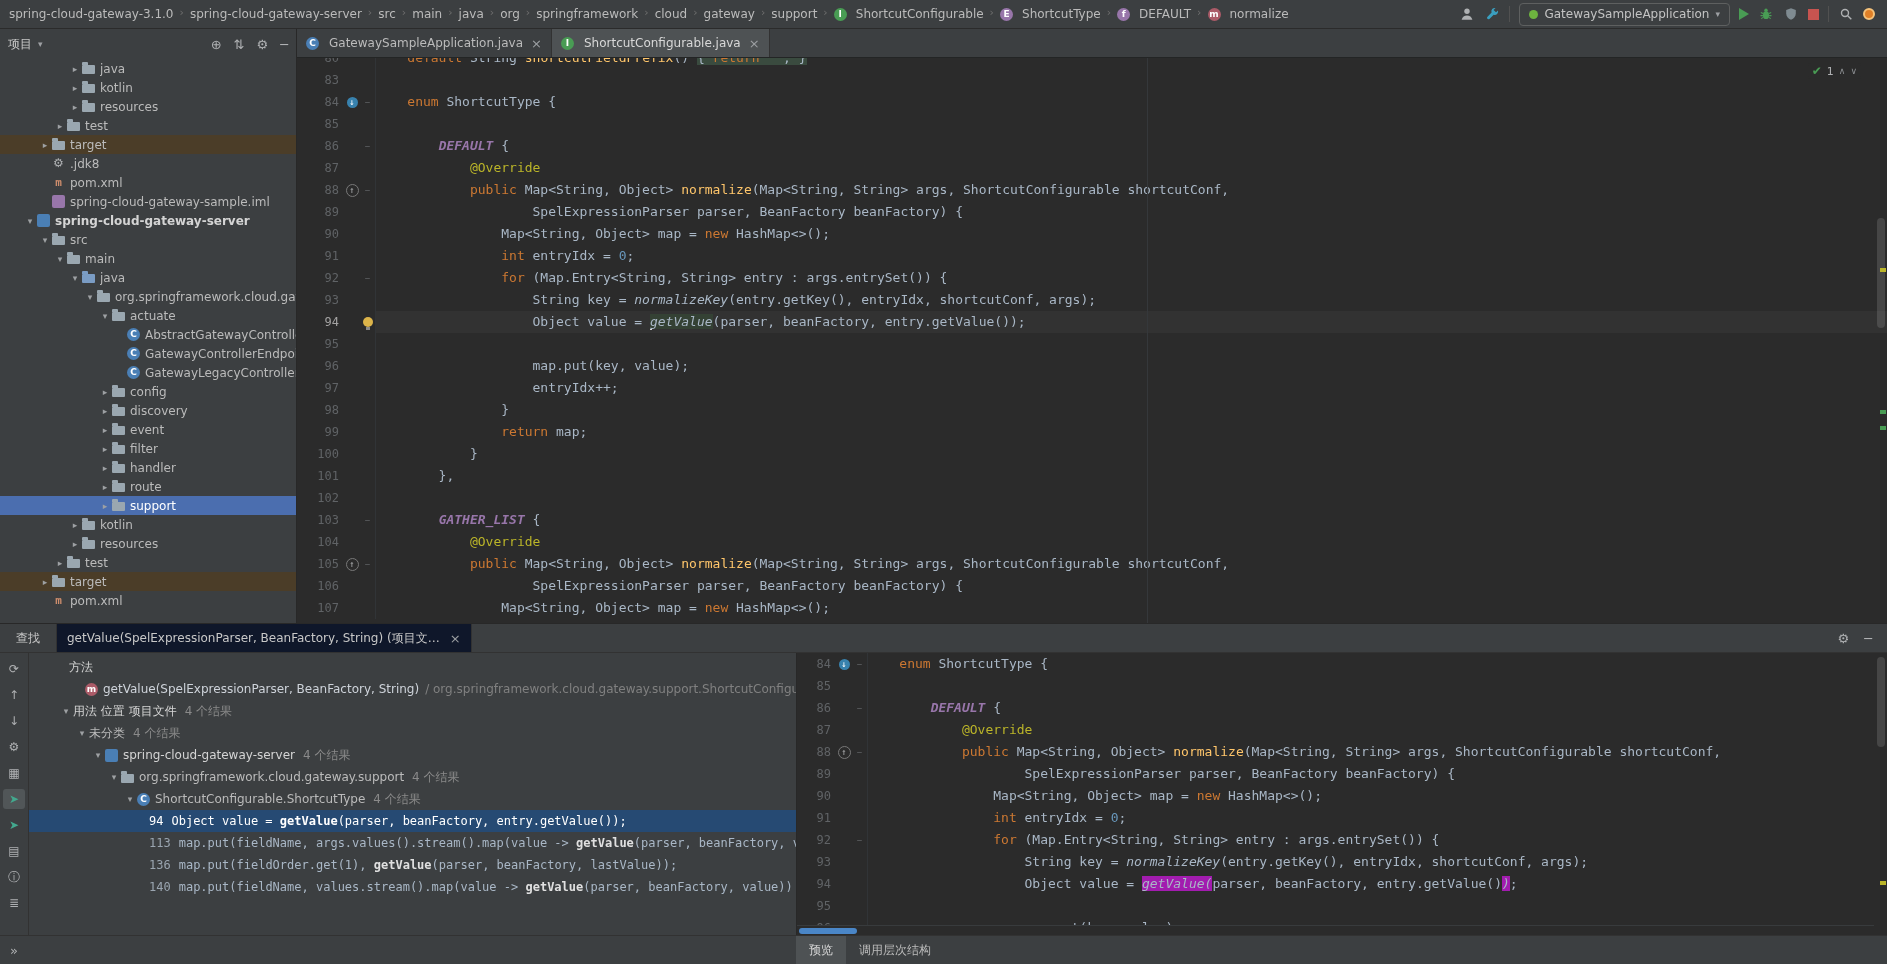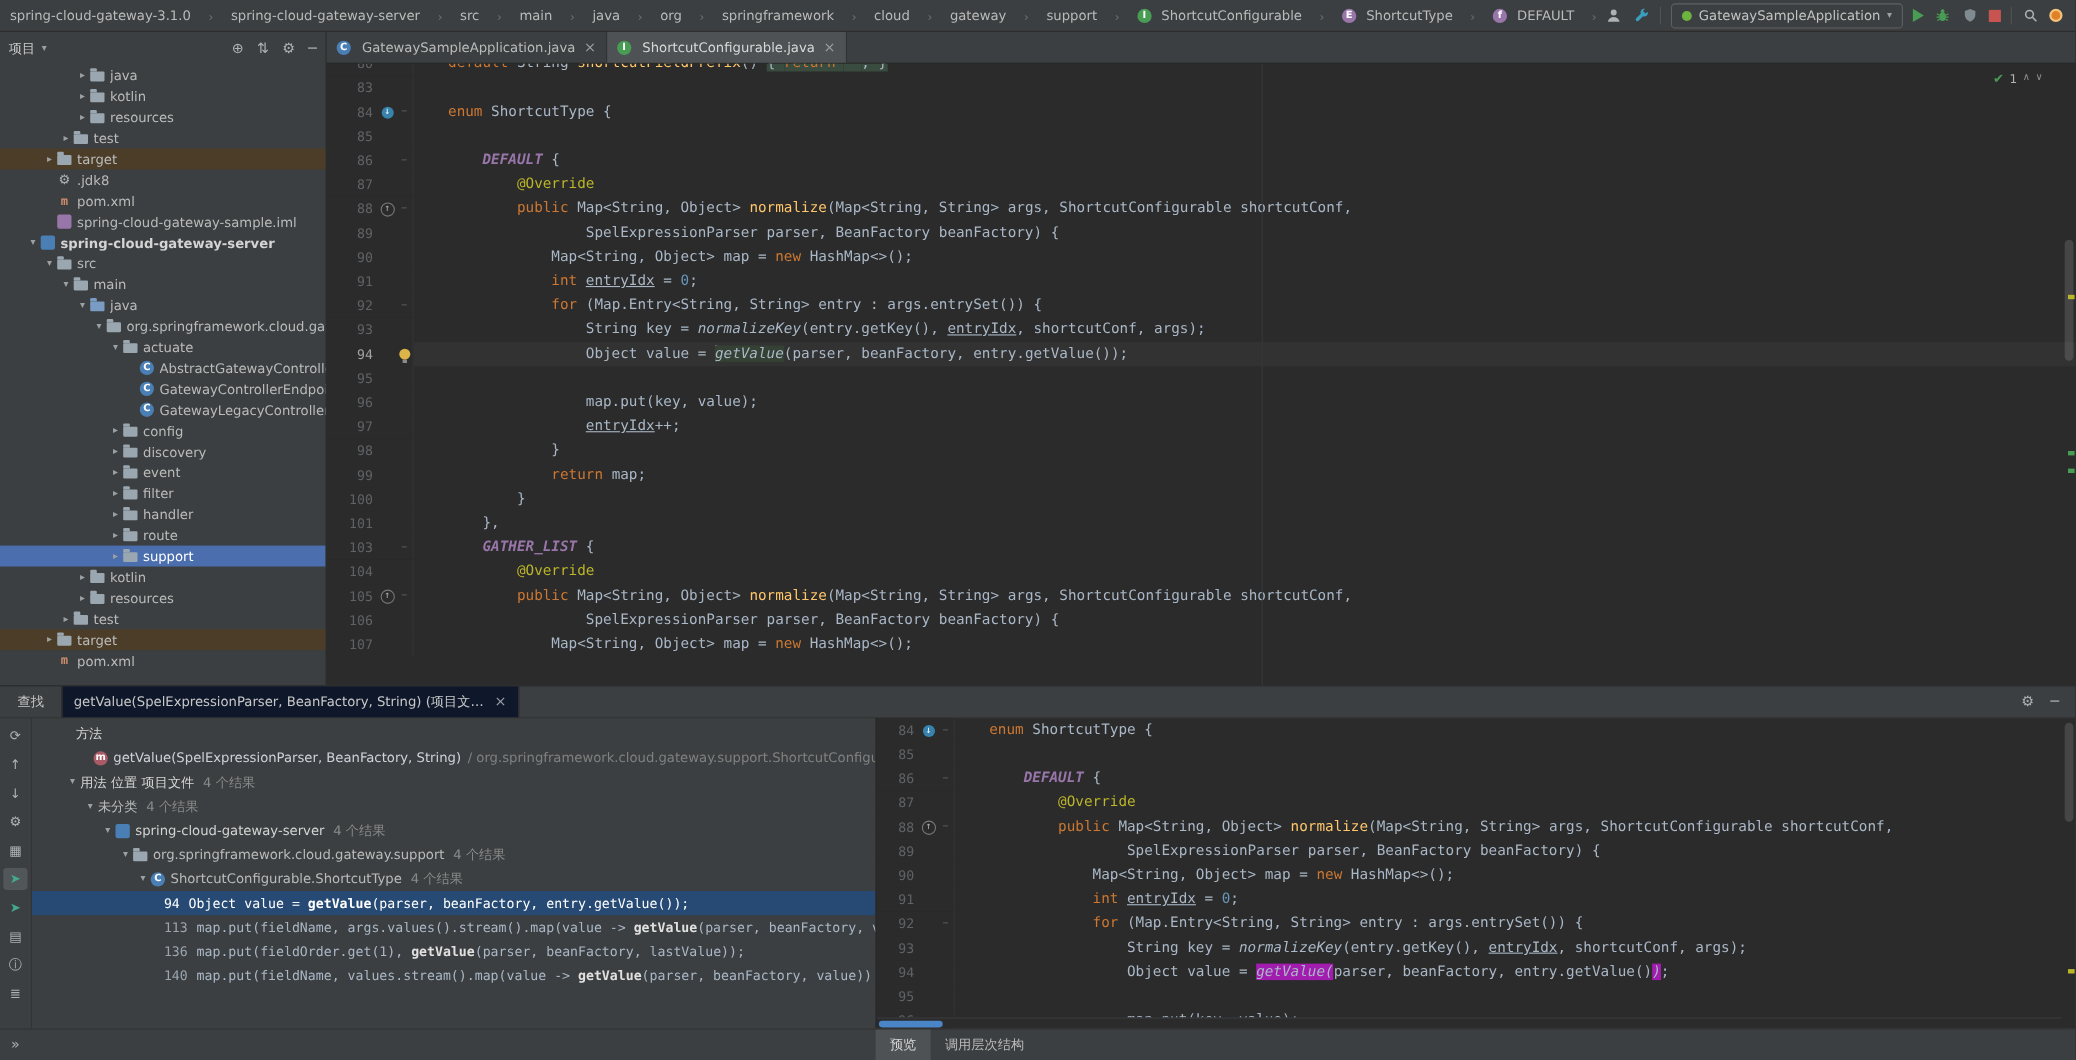--- a/index.html
+++ b/index.html
@@ -1,21 +1,21 @@
 <!DOCTYPE html>
 <html><head>
 <meta charset="utf-8">
 <style>
   html,body{margin:0;padding:0;background:#1e1e1e}
   .app{position:relative;width:1887px;height:964px;overflow:hidden;display:flex;flex-direction:column;
        background:#3c3f41;color:#bbbbbb;font-family:"DejaVu Sans","Liberation Sans",sans-serif;font-size:12px;
        -webkit-font-smoothing:antialiased}
   
   .titlebar{height:28px;flex:none;display:flex;align-items:center;padding:0 6px;background:#3c3f41;border-bottom:1px solid #2b2b2b}
-  #breadcrumbs{display:flex;align-items:flex-end;gap:12px;white-space:nowrap;overflow:hidden;flex:1}
+  #breadcrumbs{display:flex;align-items:flex-start;gap:2px;white-space:nowrap;overflow:hidden;flex:1}
   .bc-item{display:flex;align-items:center;gap:4px;padding:1px 3px;border-radius:3px;color:#bbbbbb;cursor:default}
   .bc-sep{color:#6e6e6e;margin:0 1px;font-size:11px}
   .tb-right{display:flex;align-items:center;gap:9px;flex:none;padding:0 6px}
   .tbicon{display:inline-flex;width:16px;height:16px;align-items:center;justify-content:center}
   .tb-sep{width:1px;height:16px;background:#515151}
   .chip{display:flex;align-items:center;gap:6px;border:1px solid #5e6060;border-radius:4px;padding:0 9px;height:21px;color:#c3c3c3}
   .chip-dot{width:9px;height:9px;border-radius:50%;background:#6DB33F}
   .chip-caret{color:#9da0a3;font-size:9px}
   .play{width:0;height:0;border-left:10px solid #499C54;border-top:6px solid transparent;border-bottom:6px solid transparent}
   .stop{width:11px;height:11px;background:#C75450}
@@ -67,21 +67,21 @@
   .g-impl{background:#3882ae;color:#fff}
   .g-ovr{border:1px solid #787878;color:#afb1b3}
   .cl-fold{width:15px;flex:none;color:#606366;font-size:9px;text-align:center}
   .cl-text{flex:1;white-space:pre;color:#a9b7c6;min-width:0}
   .caretline .cl-text{background:#323232}
   .t-kw{color:#cc7832}
   .t-ann{color:#bbb529}
   .t-decl{color:#ffc66b}
   .t-const{color:#9876aa;font-style:italic;font-weight:bold}
   .t-num{color:#6897bb}
-  .t-und{text-decoration:underline}
+  .t-und{}
   .t-st{font-style:italic}
   .t-hl{background:#344134;font-style:italic}
   .t-m{background:#a21caf;font-style:italic}
   .t-fp,.t-fk,.t-fs{background:#3a4b3f}
   .t-fk{color:#cc7832}
   .t-fs{color:#6a8759}
   .t-caret{display:inline-block;width:2px;margin-right:-2px;background:#d4d4d4;height:15px;vertical-align:middle}
   .bulb{display:inline-block;width:10px;height:10px;border-radius:50%;background:#dcb44a;position:relative;margin-top:6px}
   .bulb:after{content:"";position:absolute;left:3px;bottom:-3px;width:4px;height:3px;background:#8a8a8a}
   .guide{position:absolute;left:850px;top:0;bottom:0;width:1px;background:#35383b;pointer-events:none}
@@ -566,20 +566,28 @@
             <div class="cl">
               <div class="cl-gut">
                 <span class="cl-num">101</span>
                 <span class="cl-gicon"></span>
                 <span class="cl-fold"></span>
               </div>
               <div class="cl-text"><span class="t-p">        },</span></div>
             </div>
             <div class="cl">
               <div class="cl-gut">
+                <span class="cl-num">102</span>
+                <span class="cl-gicon"></span>
+                <span class="cl-fold"></span>
+              </div>
+              <div class="cl-text"></div>
+            </div>
+            <div class="cl">
+              <div class="cl-gut">
                 <span class="cl-num">103</span>
                 <span class="cl-gicon"></span>
                 <span class="cl-fold">−</span>
               </div>
               <div class="cl-text"><span class="t-p">        </span><span class="t-const">GATHER_LIST</span><span class="t-p"> {</span></div>
             </div>
             <div class="cl">
               <div class="cl-gut">
                 <span class="cl-num">104</span>
                 <span class="cl-gicon"></span>

